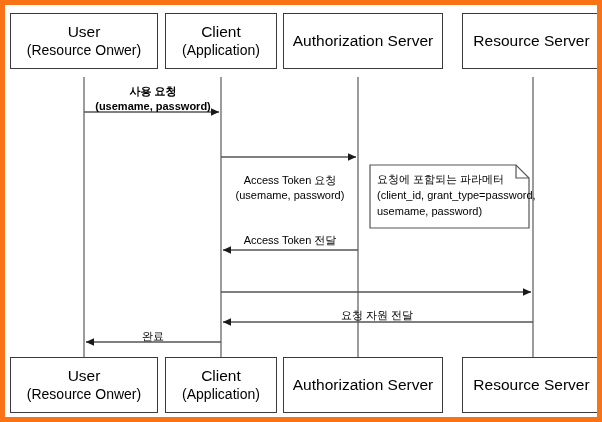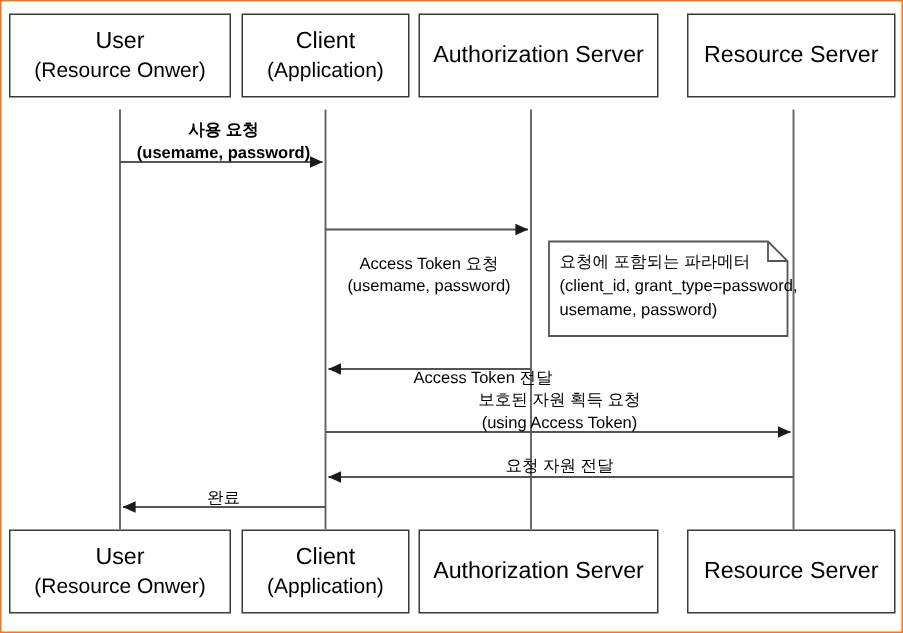--- a/index.html
+++ b/index.html
@@ -9,21 +9,21 @@
   }
   body {
     font-family: "Liberation Sans", "DejaVu Sans", sans-serif;
   }
   #diagram-canvas {
     position: relative;
     width: 602px;
     height: 422px;
     background: #ffffff;
     box-sizing: border-box;
-    border: 1px solid #f97316;
+    border: 5px solid #f97316;
     overflow: hidden;
   }
   #diagram-canvas svg {
     position: absolute;
     left: 0;
     top: 0;
   }
   .actor-box {
     position: absolute;
     box-sizing: border-box;
@@ -133,28 +133,24 @@
   <div class="msg-label" style="left:148px; top:79px;font-weight:bold;">
     <div>사용 요청</div>
     <div>(usemame, password)</div>
   </div>
 
   <div class="msg-label" style="left:285px; top:122px;margin-top:46px;">
     <div>Access Token 요청</div>
     <div>(usemame, password)</div>
   </div>
 
-  <div class="msg-label" style="left:285px; top:244px;margin-left:36px;">
+  <div class="msg-label" style="left:285px; top:228px;">
     <div>Access Token 전달</div>
   </div>
 
-  <div class="msg-label" style="left:372px; top:259px;">
-    <div>보호된 자원 획득 요청</div>
-    <div>(using Access Token)</div>
-  </div>
 
   <div class="msg-label" style="left:372px; top:303px;">
     <div>요청 자원 전달</div>
   </div>
 
   <div class="msg-label" style="left:148px; top:324px;text-align:center;">
     <div>완료</div>
   </div>
 
   <div class="note-text" style="left:372px; top:167px;">

